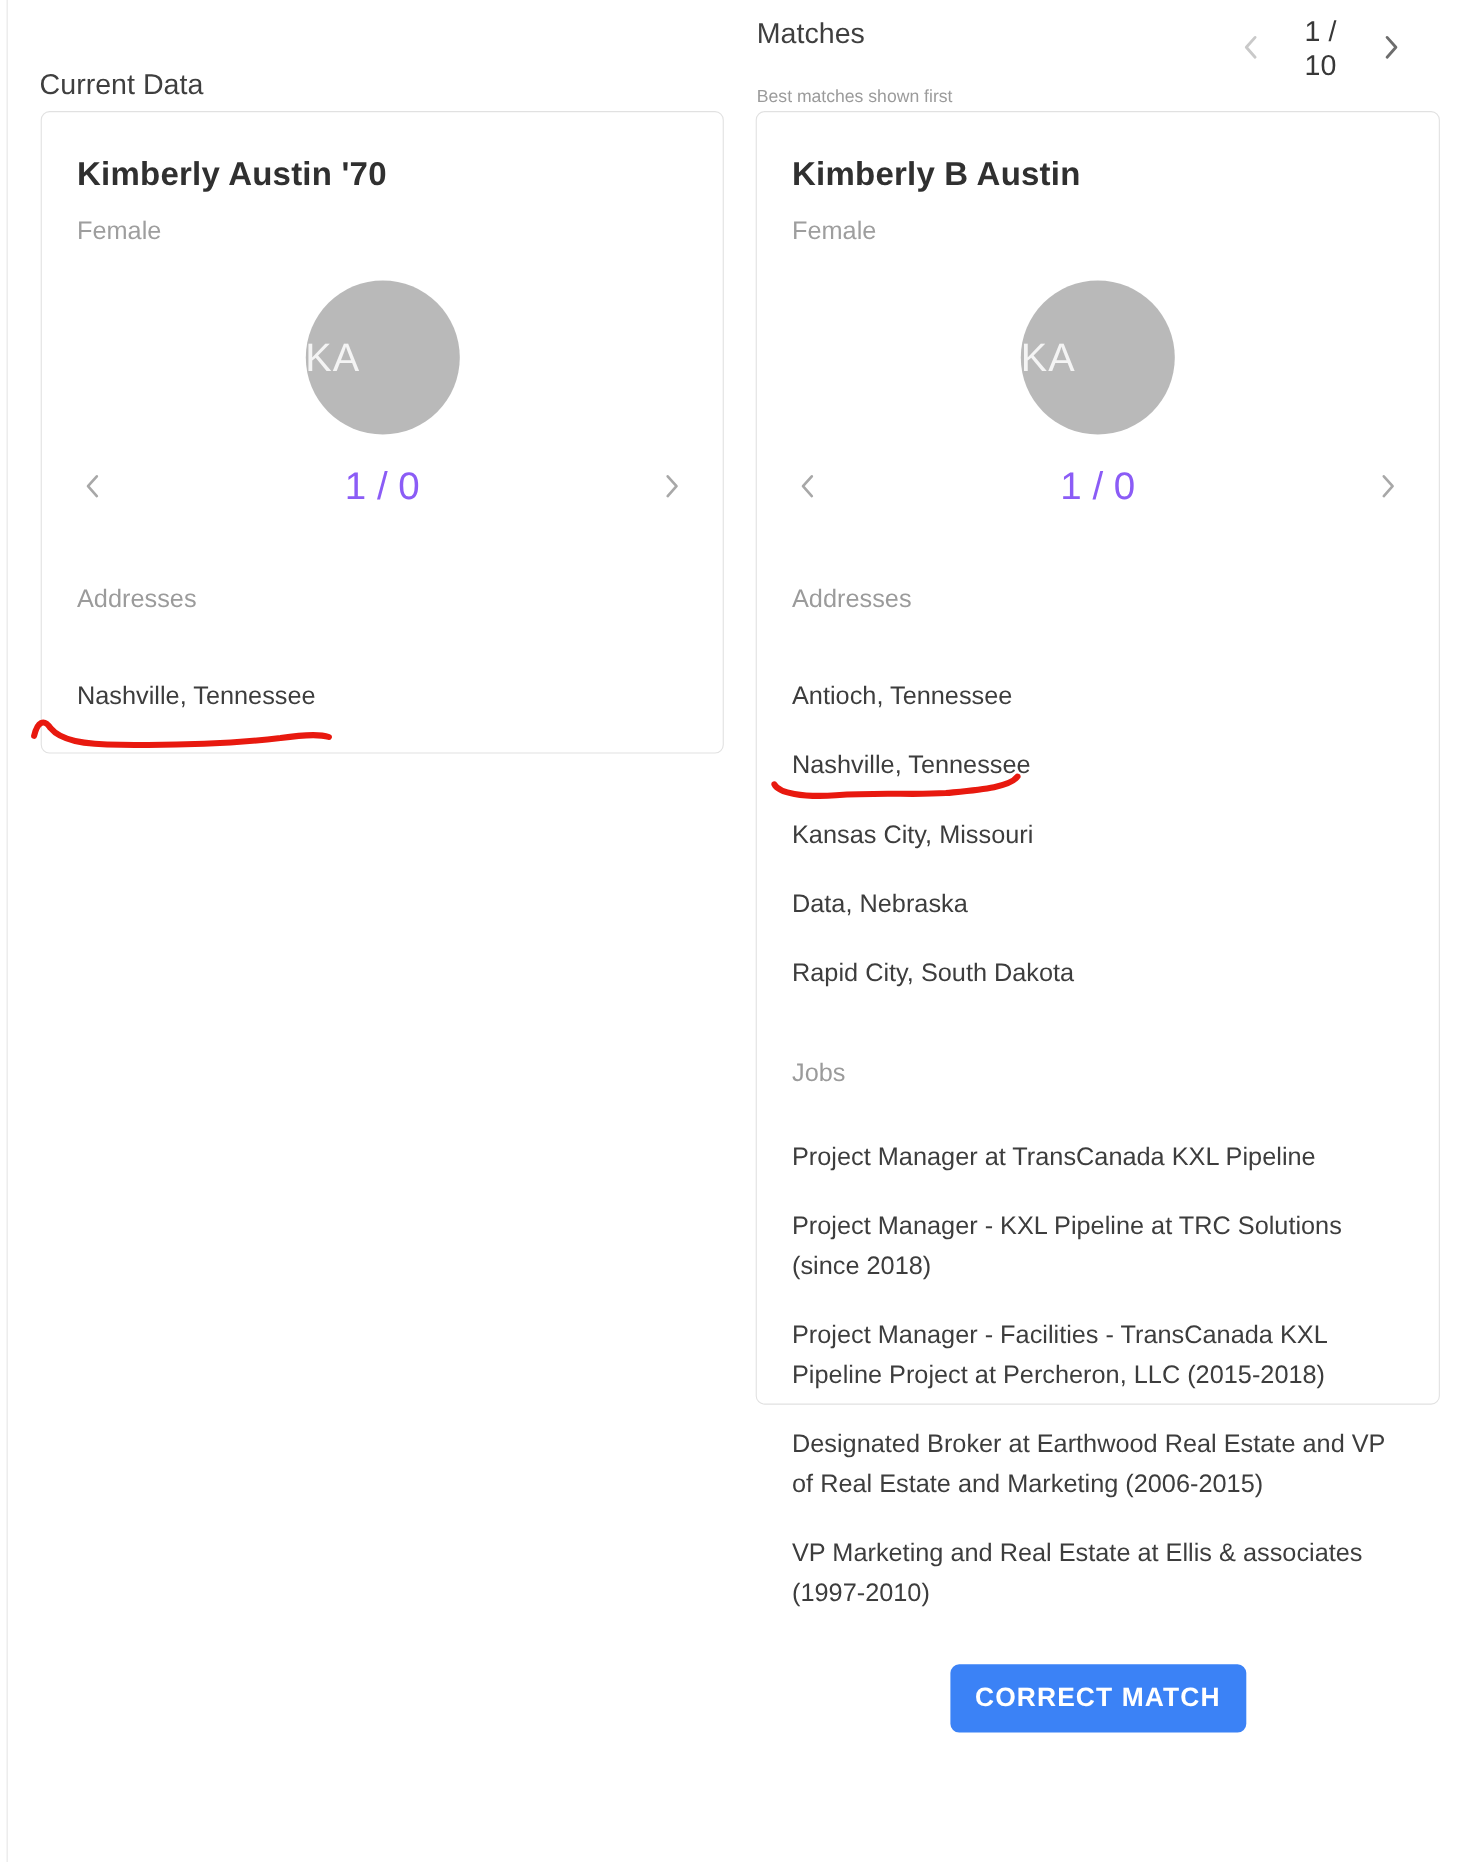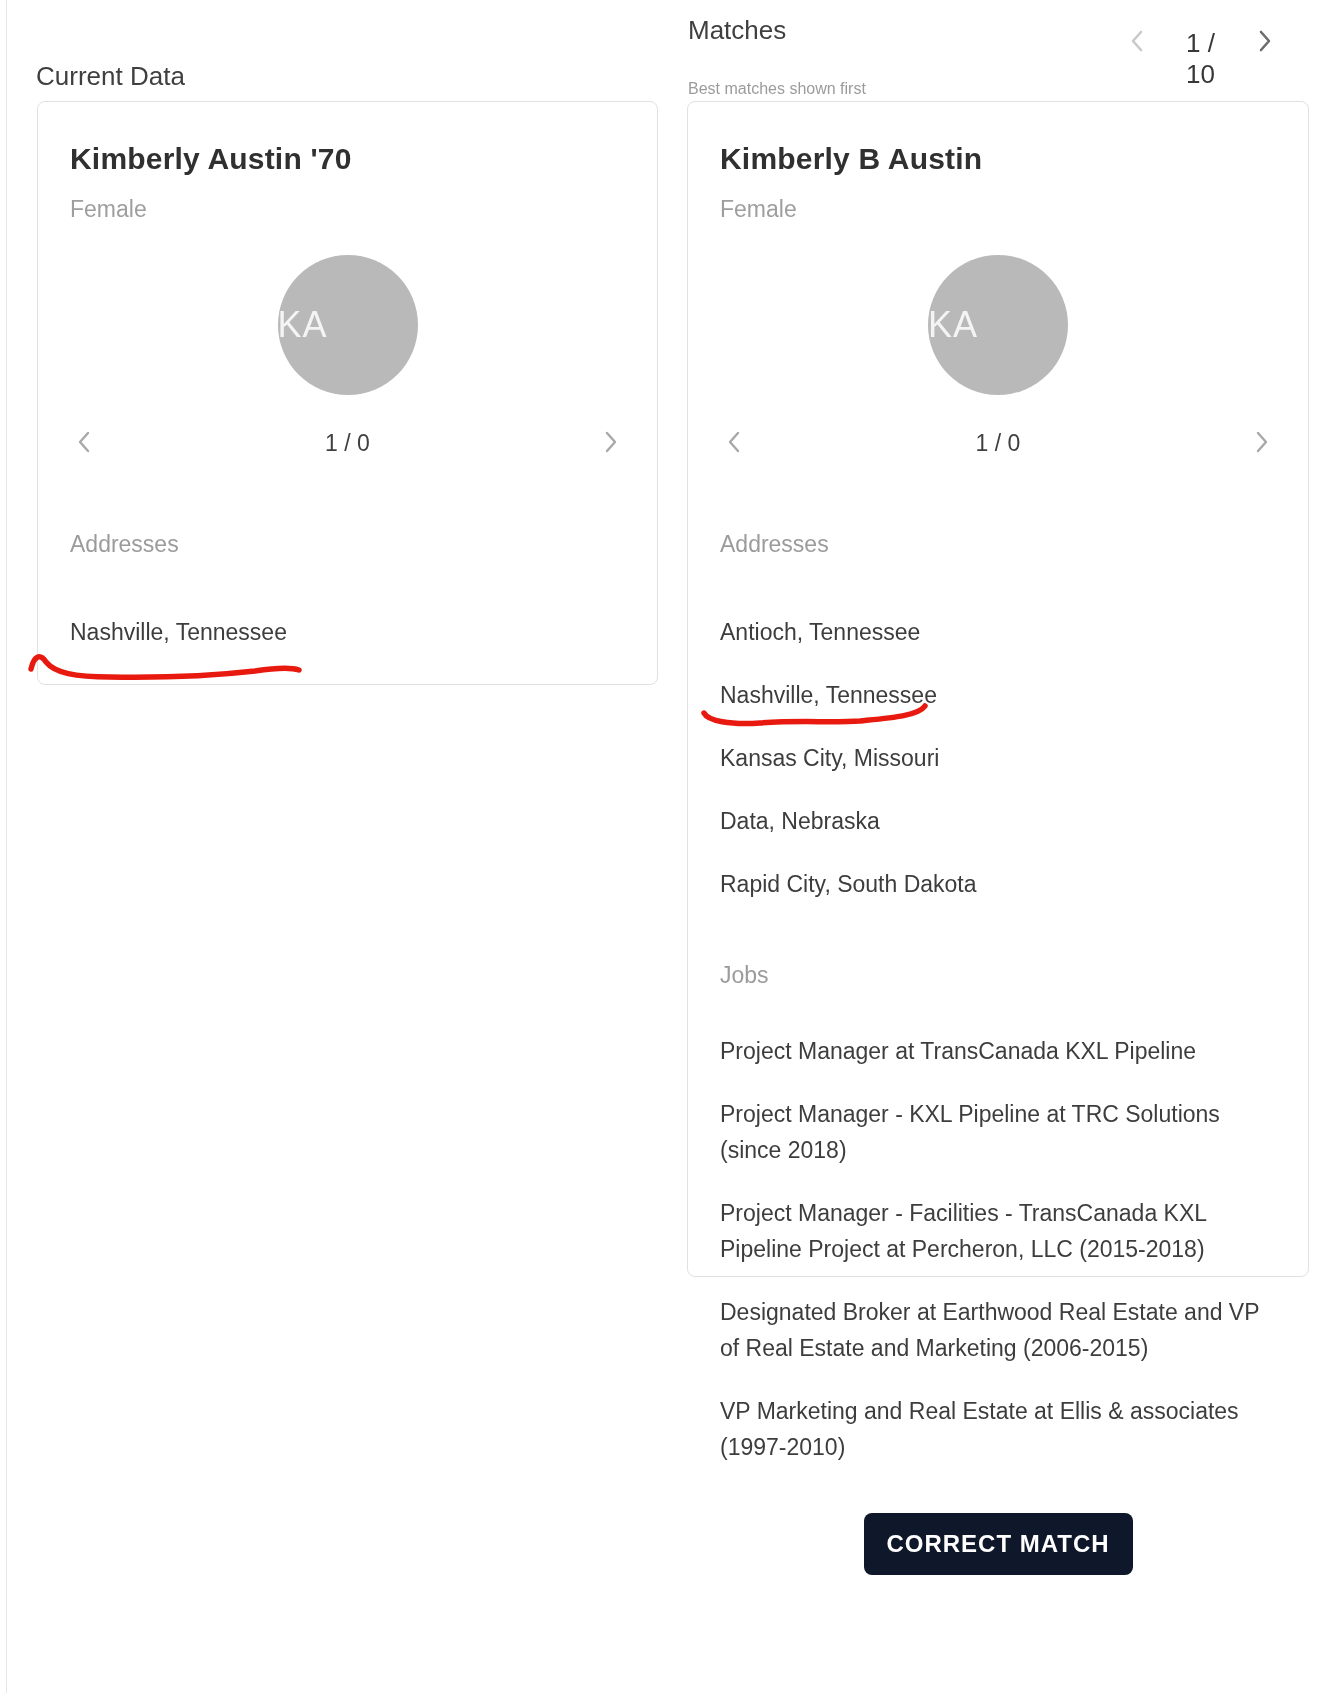--- a/index.html
+++ b/index.html
@@ -17,21 +17,21 @@
     position:absolute; font-size:26px; color:#3f3f3f; line-height:32px;
   }
   .title-current { left:36px; top:36px;margin-top:24px; }
   .title-matches { left:688px; top:14px; }
   .panel-subtitle {
     position:absolute; left:688px; top:76px;
     font-size:16px; color:#9b9b9b; line-height:26px;
   }
   .pagination {
     position:absolute; left:1126px; top:28px; width:150px; height:32px;
-    display:flex; align-items:flex-start; justify-content:space-between;gap:36px;
+    display:flex; align-items:center; justify-content:space-between;gap:36px;
   }
   .pagination-count { font-size:26px; color:#383838; }
   .icon-btn {
     background:none; border:none; padding:0; cursor:pointer;
     display:flex; align-items:center; justify-content:center;
   }
   .card {
     position:absolute; background:#fff; border:1px solid #e1e1e1;
     border-radius:8px; padding:0 32px;
   }
@@ -44,21 +44,21 @@
   .gender { margin-top:20px; font-size:23px; color:#9e9e9e; }
   .avatar {
     width:140px; height:140px; border-radius:50%;
     margin:32px auto 0; display:flex; align-items:center; justify-content:flex-start;
   }
   .avatar-initials { font-size:36px; color:#f4f4f4; letter-spacing:1px; }
   .carousel {
     margin-top:32px; height:32px; padding:0 2px;
     display:flex; align-items:center; justify-content:space-between;
   }
-  .carousel-count { font-size:23px; color:#404040; }
+  .carousel-count { font-size:35px; color:#8b5cf6; }
   .section-label { font-size:23px; color:#9b9b9b; }
   .addresses-label { margin-top:72px; }
   .jobs-label { margin-top:60px; }
   .data-list { list-style:none; margin-top:56px; }
   .jobs-list { margin-top:44px; max-width:540px; }
   .data-list .list-item {
     font-size:23px; line-height:36px; color:#3d3d3d; margin-bottom:27px;
   }
   .accent-btn {
     display:block; margin:48px auto 0; width:269px; height:62px;
@@ -170,21 +170,21 @@
 
     <div class="section-label jobs-label">Jobs</div>
     <ul class="data-list jobs-list">
         <li class="list-item">Project Manager at TransCanada KXL Pipeline</li>
         <li class="list-item">Project Manager - KXL Pipeline at TRC Solutions (since 2018)</li>
         <li class="list-item">Project Manager - Facilities - TransCanada KXL Pipeline Project at Percheron, LLC (2015-2018)</li>
         <li class="list-item">Designated Broker at Earthwood Real Estate and VP of Real Estate and Marketing (2006-2015)</li>
         <li class="list-item">VP Marketing and Real Estate at Ellis &amp; associates (1997-2010)</li>
       </ul>
 
-    <button class="accent-btn" style="background: #0f172a;">CORRECT MATCH</button>
+    <button class="accent-btn" style="background: #3b82f6;">CORRECT MATCH</button>
   </div>
 
   <svg class="squiggle squiggle-left" width="284" height="40" viewBox="0 0 284 40">
     <path d="M 5 21 C 8 8 14 5 20 14 C 29 25 49 29 84 29 C 144 30 194 27 229 23 C 249 20 264 19 273 22" fill="none" stroke="#e8190f" stroke-width="5.5" stroke-linecap="round" stroke-linejoin="round"></path>
   </svg>
   <svg class="squiggle squiggle-right" width="240" height="32" viewBox="0 0 240 32">
     <path d="M 6 13 C 10 21 32 25 62 23 C 102 20 132 23 162 21 C 192 18 220 16 227 6" fill="none" stroke="#e8190f" stroke-width="5.5" stroke-linecap="round" stroke-linejoin="round"></path>
   </svg>
 
 </div>

